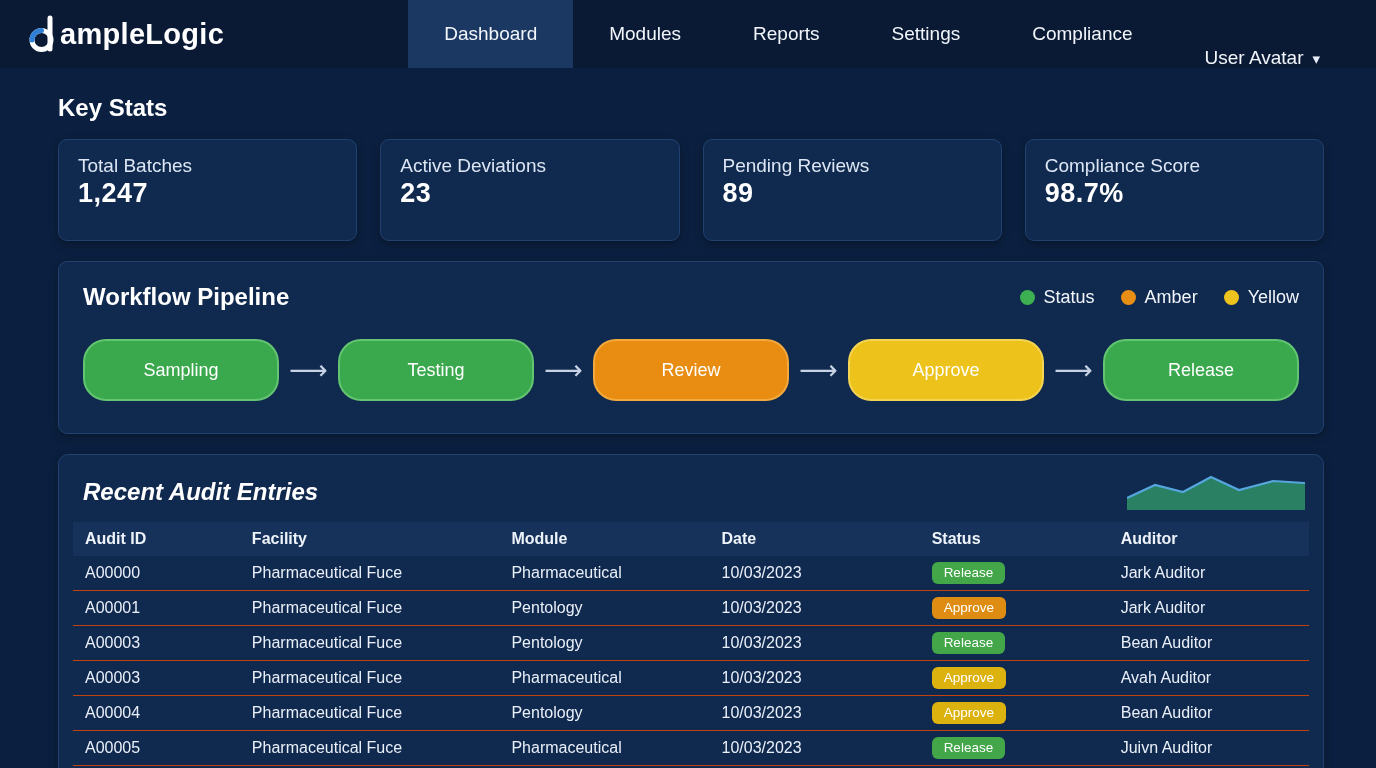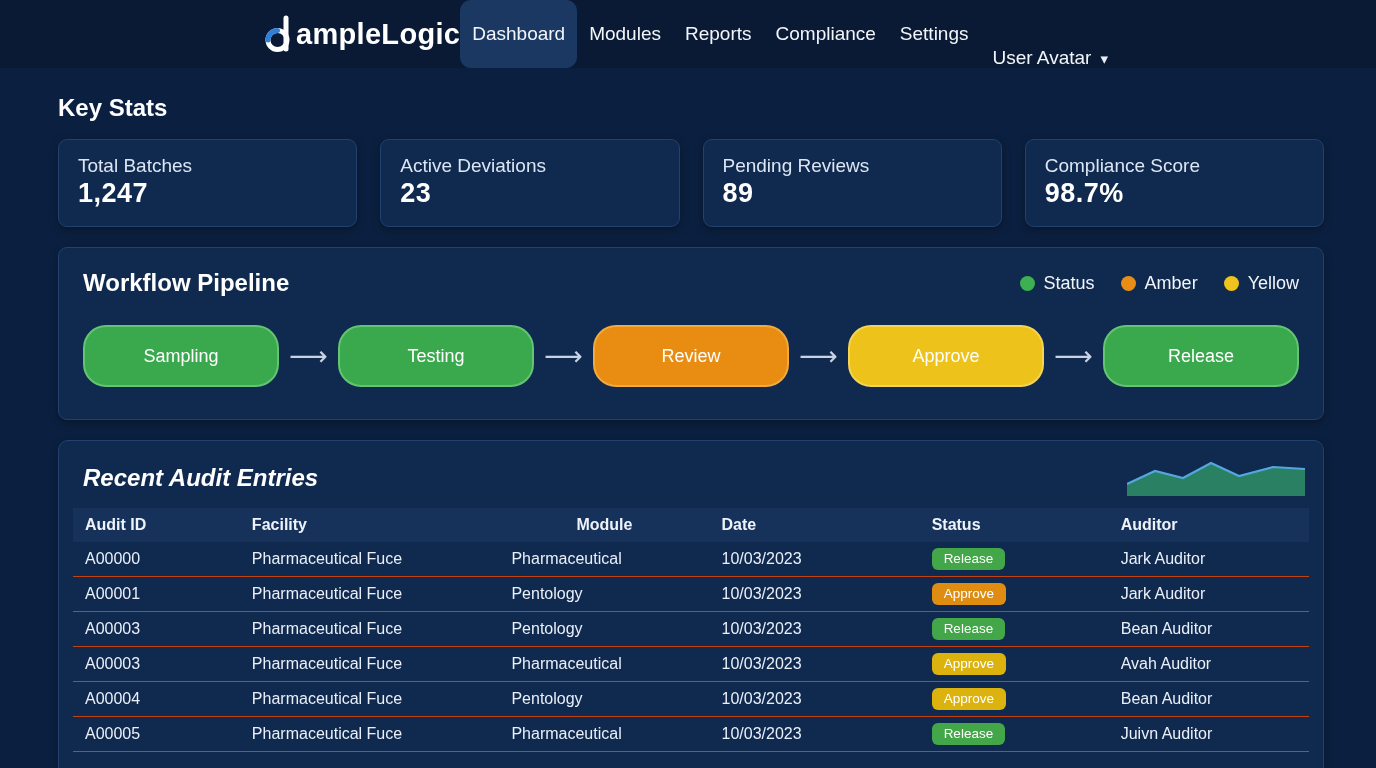--- a/index.html
+++ b/index.html
@@ -9,52 +9,51 @@
     color:#ffffff;
     font-family:"Liberation Sans","DejaVu Sans",sans-serif;
   }
 
   
   .navbar {
     height:68px;
     background:#0a1a35;
     display:flex;
     align-items:center;
-    justify-content:center;
+    justify-content:space-between;
     padding:0 20px 0 28px;
   }
   .logo { display:flex; align-items:center; gap:2px; cursor:pointer; }
   .logo-text { font-size:29px; font-weight:600; letter-spacing:.3px; }
   .nav-group { display:flex; align-items:stretch; height:68px; }
   .nav-item {
     display:flex; align-items:center;
-    padding:0 12px;
+    padding:0 36px;
     font-size:19px;
     color:#f2f6fb;
     cursor:pointer;
     white-space:nowrap;
-    border-radius:11px;
   }
   .nav-item.active { background:#1a3862; }
   .nav-user { display:flex; align-items:center; gap:9px;margin-top:48px; }
   .chevron { font-size:15px; color:#e8eef7; position:relative; top:1px; }
 
   
   .content { padding:0 52px 0 58px; }
   .section-title { font-size:24px; font-weight:700; margin:26px 0 17px 0; }
 
   
   .stats-grid { display:grid; grid-template-columns:repeat(4,1fr); gap:23px; }
   .card {
     background:#10294e;
     border:1px solid #21416f;
     border-radius:9px;
     box-shadow:0 3px 8px rgba(0,0,0,.35);
   }
-  .stat-card { padding:15px 19px 17px 19px; }
+  .stat-card { padding:15px 19px 31px 19px; }
   .stat-label { font-size:19px; color:#dce6f4; margin-bottom:1px; }
   .stat-value { font-size:27px; font-weight:700; letter-spacing:.5px; }
 
   
   .pipeline-card { margin-top:20px; padding:21px 24px 32px 24px; }
   .pipeline-head { display:flex; align-items:center; justify-content:space-between; }
   .pipeline-title { font-size:24px; font-weight:700; }
   .legend { display:flex; align-items:center; gap:26px; }
   .legend-item { display:flex; align-items:center; gap:9px; font-size:18px; color:#f2f6fb; }
   .dot { width:15px; height:15px; border-radius:50%; display:inline-block; }
@@ -92,21 +91,21 @@
     background:#16325a;
     text-align:left;
     font-size:16px;
     font-weight:600;
     color:#eef3fa;
     padding:8px 12px;
     cursor:pointer;
   }
   thead th:nth-child(1){ width:13.5%; }
   thead th:nth-child(2){ width:21%;margin-top:32px; }
-  thead th:nth-child(3){ width:17%;text-align:center; }
+  thead th:nth-child(3){ width:17%; }
   thead th:nth-child(4){ width:17%; }
   thead th:nth-child(5){ width:15.3%; }
   thead th:nth-child(6){ width:16.2%; }
   tbody td {
     font-size:16px;
     color:#eaf0f9;
     padding:6px 12px;
     border-bottom:1px solid #c2410c;
     white-space:nowrap; overflow:hidden;
   }
@@ -133,22 +132,22 @@
         <path d="M13.5 16.5 a9.5 9.5 0 0 0 -9.5 9.5" fill="none" stroke="#2f7fd6" stroke-width="5" stroke-linecap="round"></path>
       </svg>
     </span>
     <span class="logo-text">ampleLogic</span>
   </div>
 
   <nav class="nav-group">
     <div class="nav-item active">Dashboard</div>
     <div class="nav-item">Modules</div>
     <div class="nav-item">Reports</div>
+    <div class="nav-item">Settings</div>
     <div class="nav-item">Compliance</div>
-    <div class="nav-item">Settings</div>
     <div class="nav-item nav-user">
       <span>User Avatar</span>
       <span class="chevron">▾</span>
     </div>
   </nav>
 </header>
 
 <main class="content">
 
   <h2 class="section-title">Key Stats</h2>

